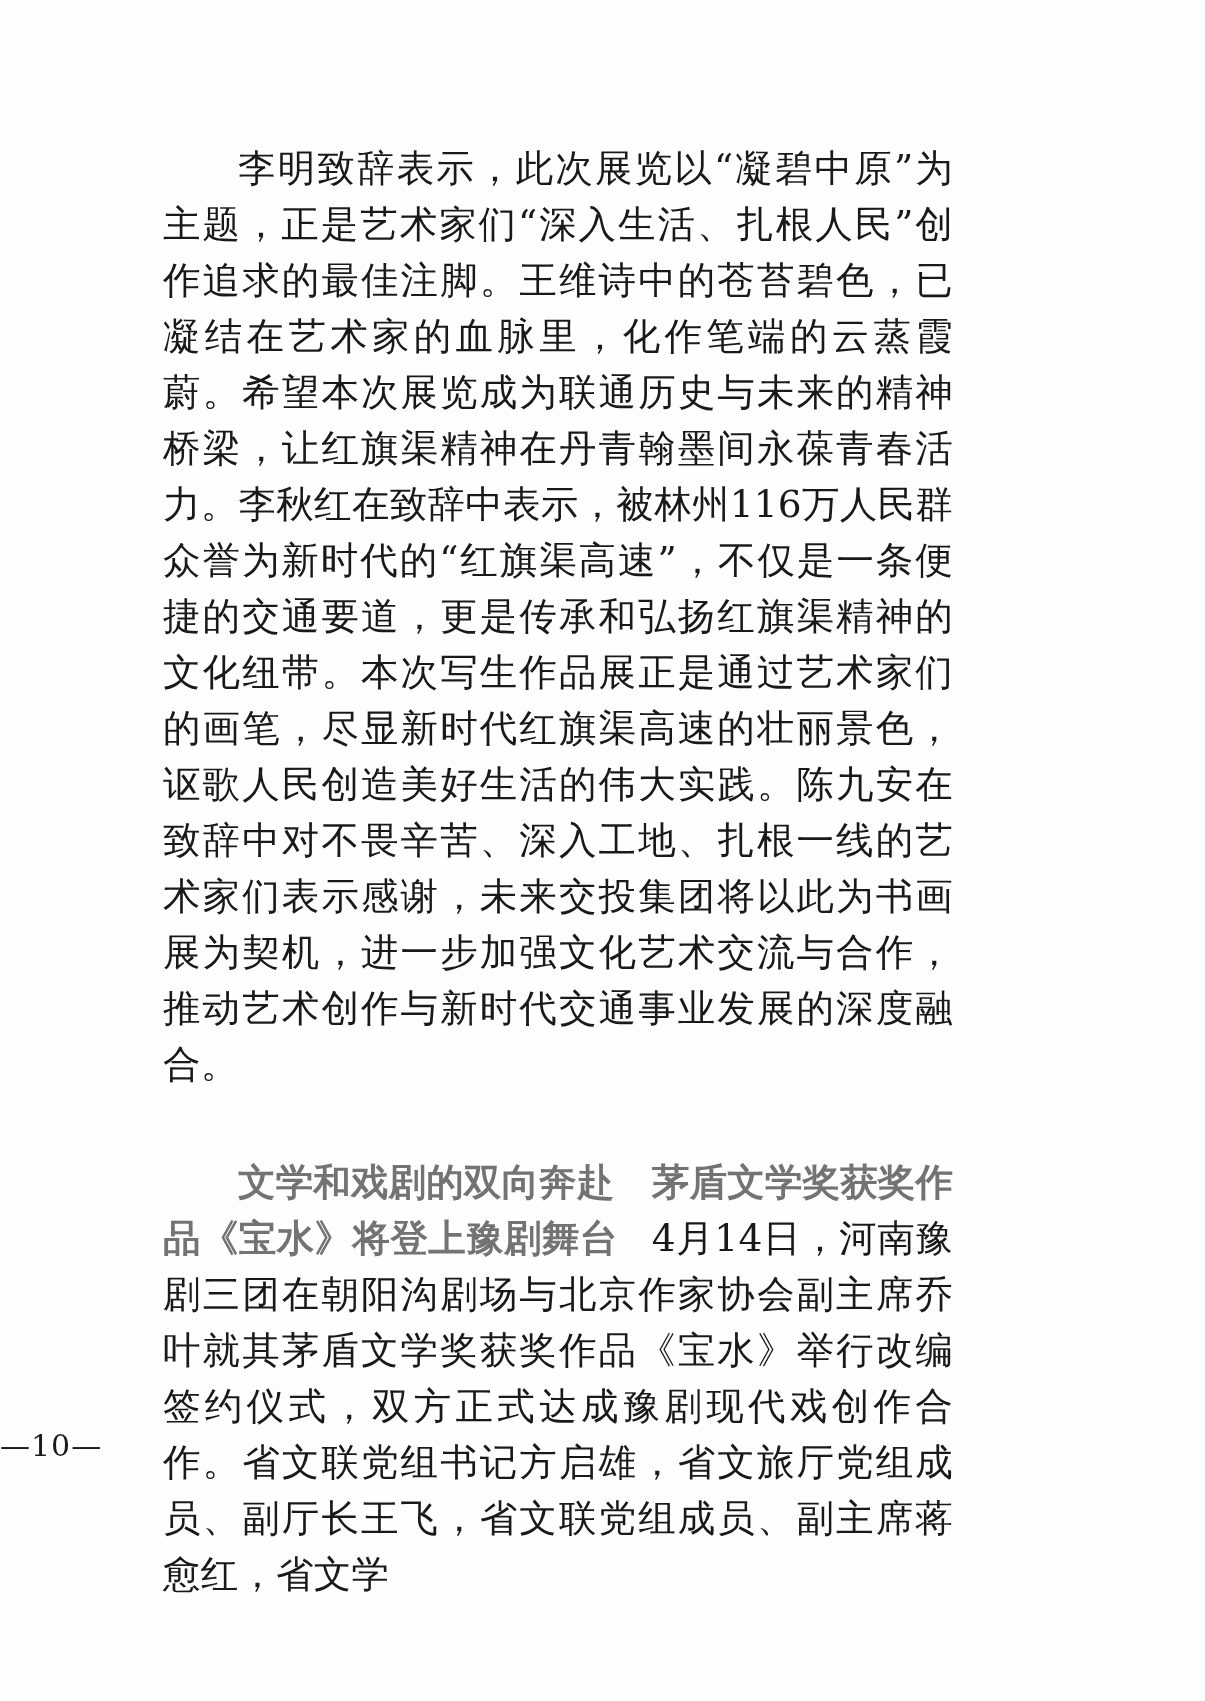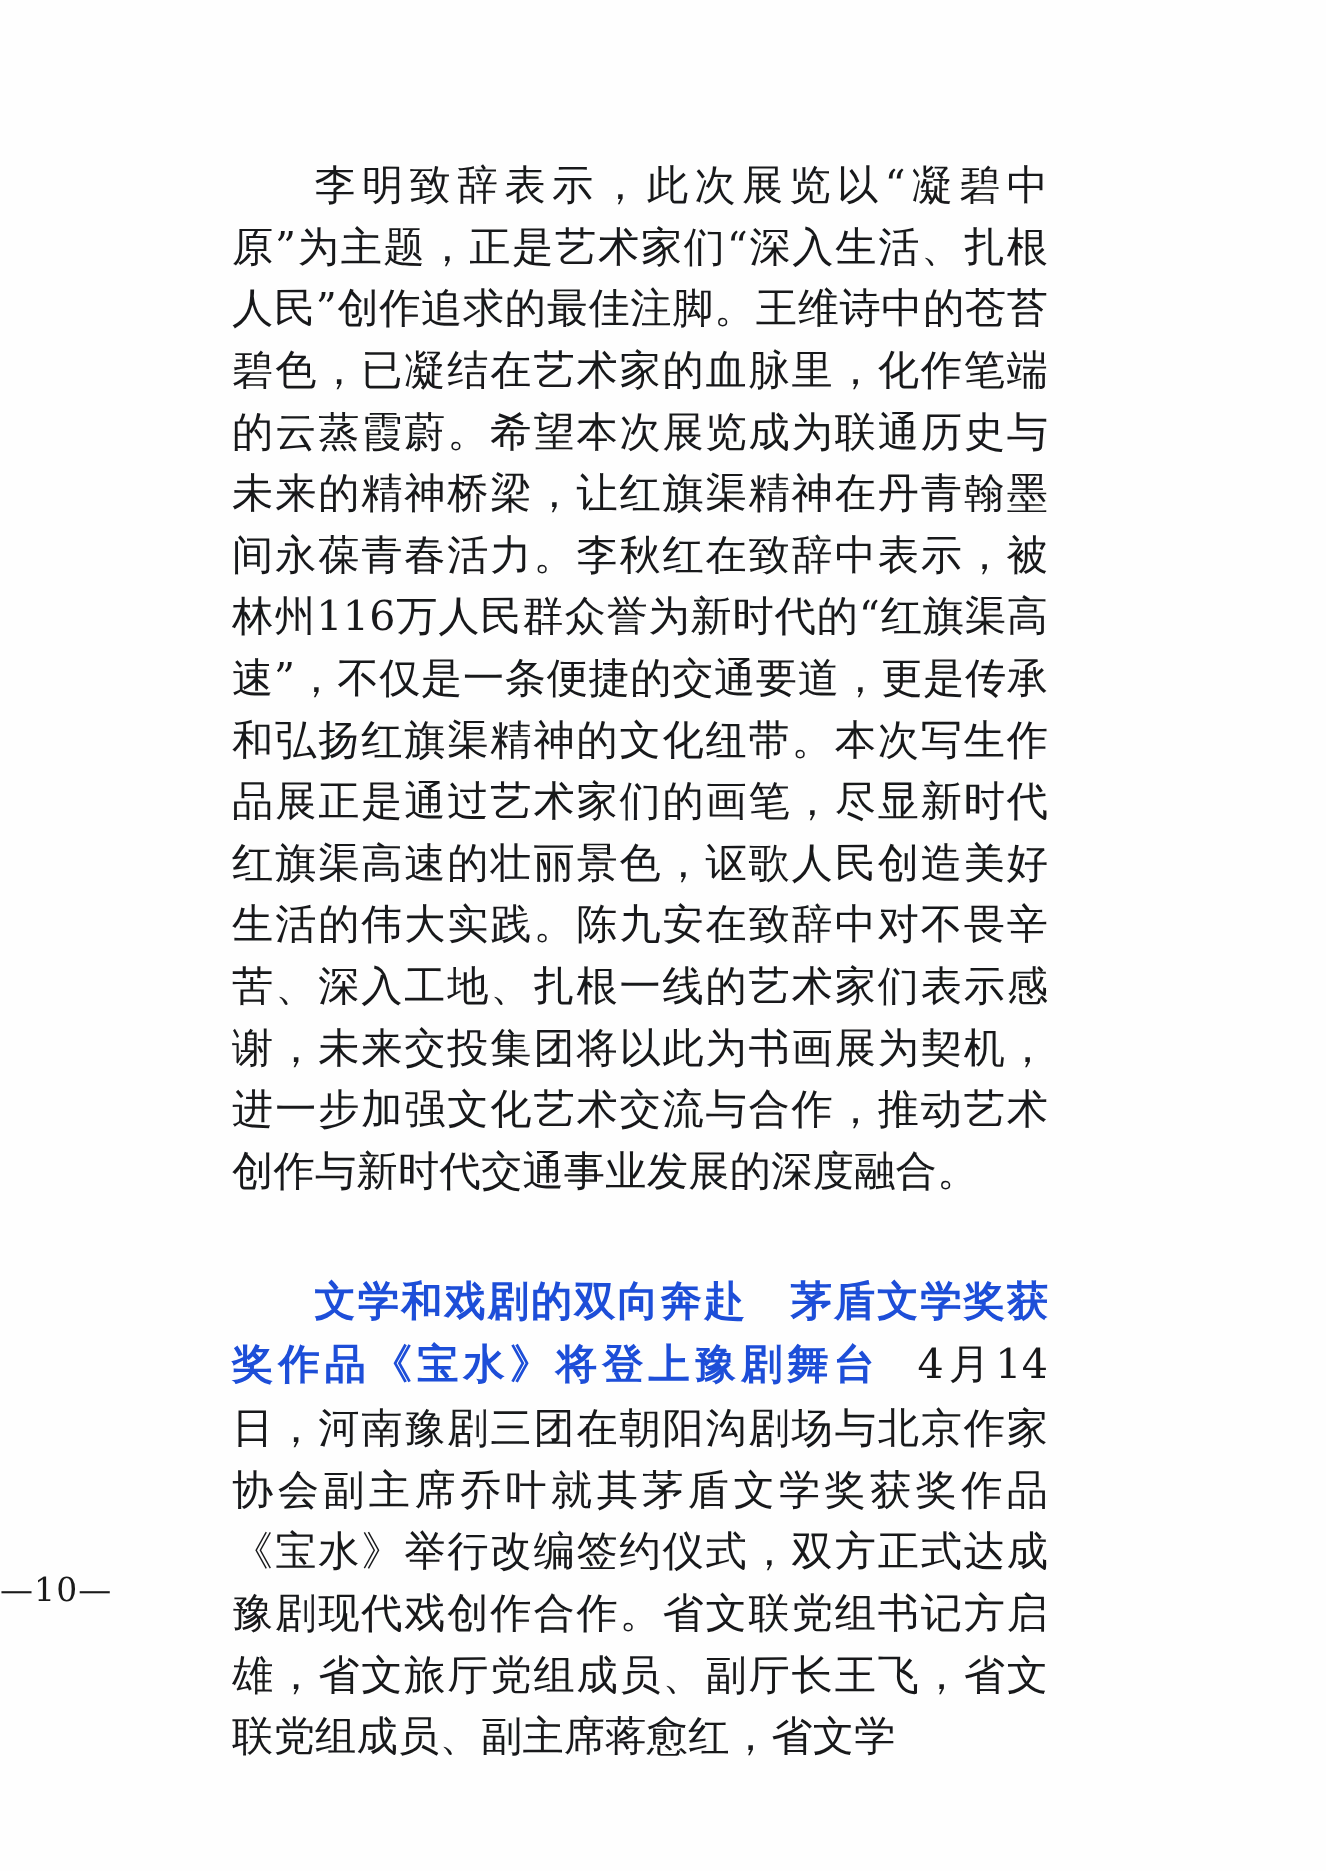--- a/index.html
+++ b/index.html
@@ -32,30 +32,29 @@
     text-align: justify;
     text-align-last: left;
     text-justify: inter-character;
     letter-spacing: 0.2px;
     color: #18191b;
     margin: 0;
     word-break: break-all;
   }
   .para.indent {
     text-indent: 75px;
-    margin-left: 48px;
   }
   .gap {
     height: 62px;
   }
   .headline-run {
-    font-family: Liberation Serif, serif;
+    font-family: Liberation Sans, sans-serif;
     font-weight: bold;
     letter-spacing: 0px;
-    color: #1d4ed8;
+    color: #737373;
   }
   .sep {
     display: inline-block;
     width: 34px;
   }
   .footer {
     position: absolute;
     left: 0;
     top: 1428px;
     width: 1205px;

